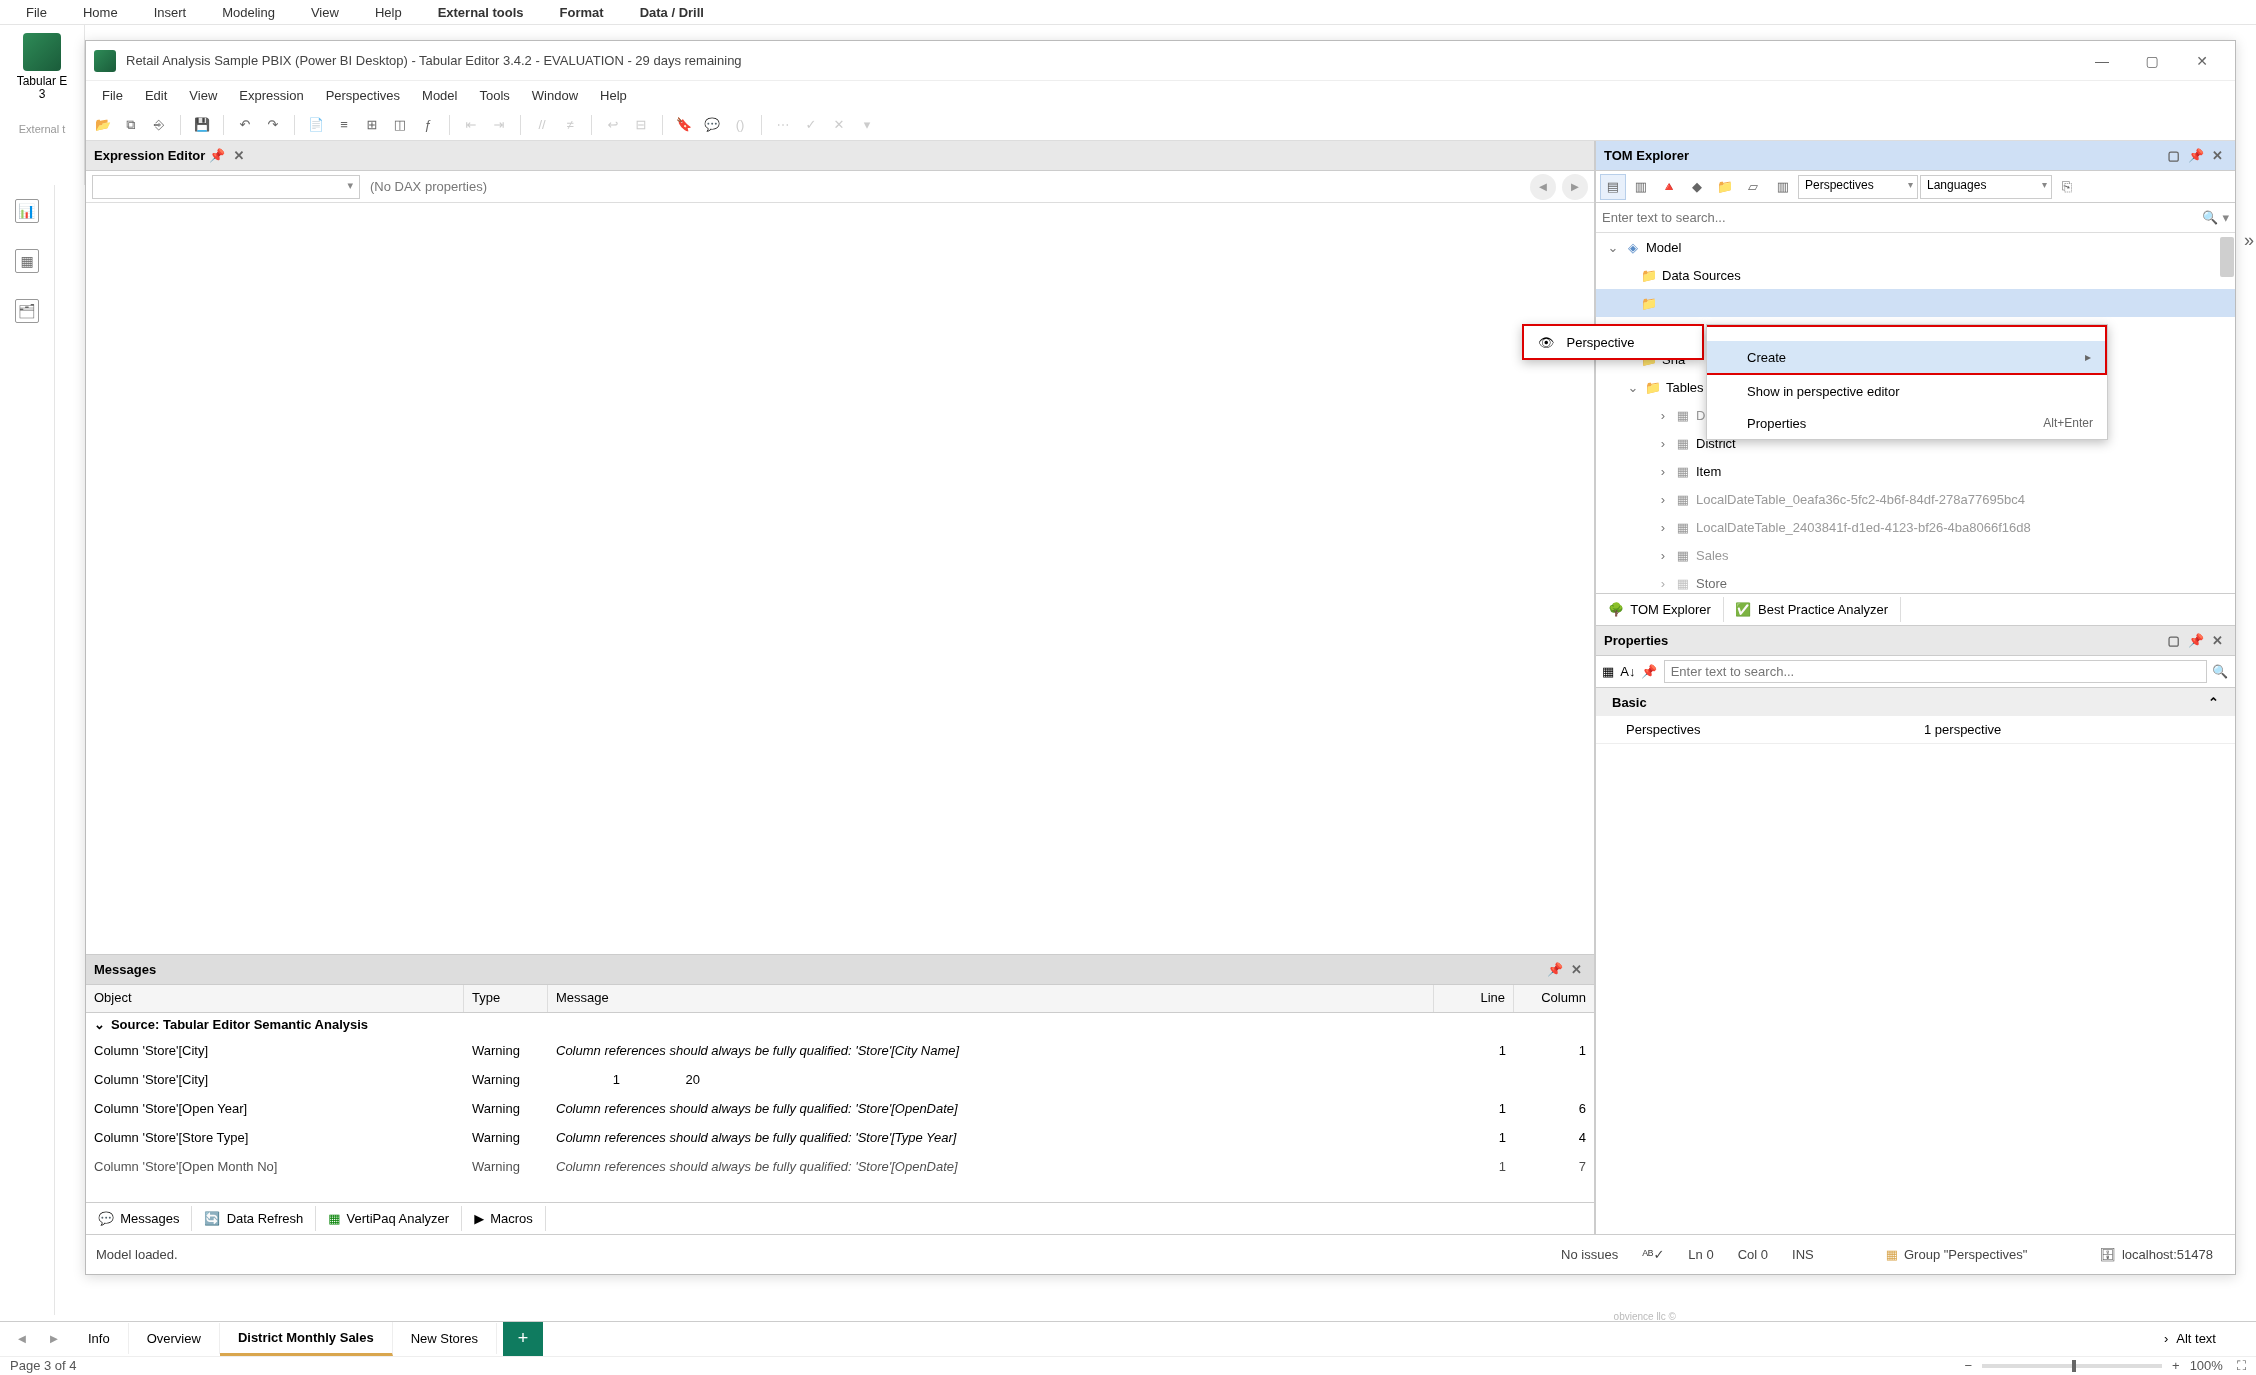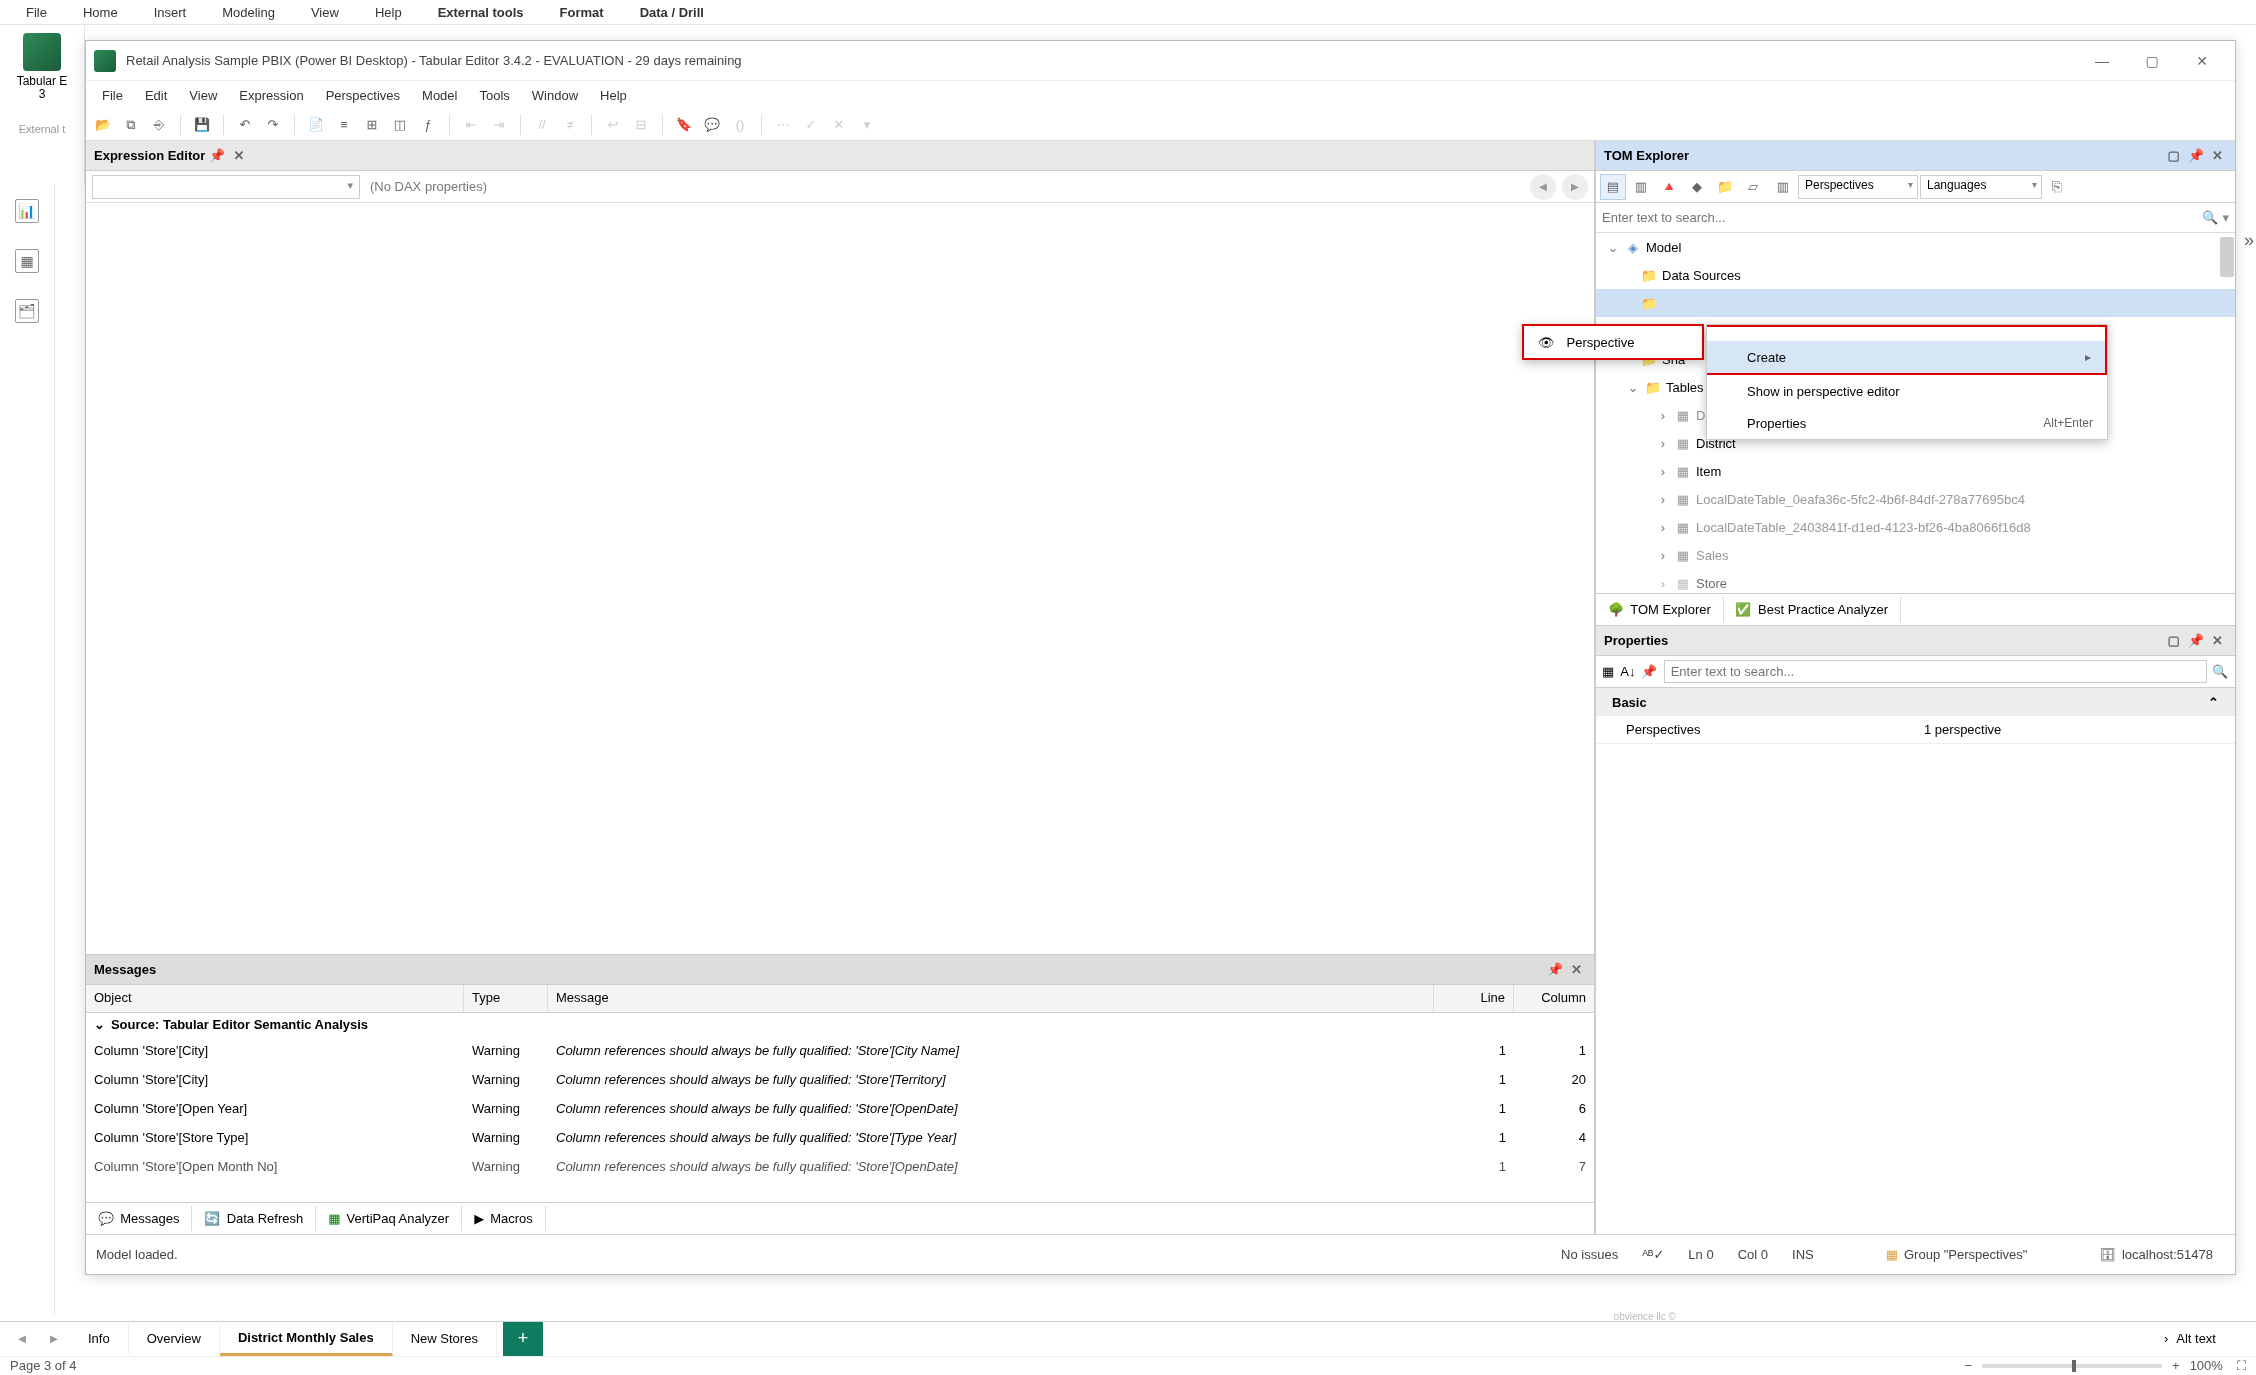--- a/index.html
+++ b/index.html
@@ -244,21 +244,20 @@
           <div class="msg-row">
               <div class="col-obj">Column 'Store'[City]</div>
               <div class="col-typ">Warning</div>
               <div class="col-msg">Column references should always be fully qualified: 'Store'[City Name]</div>
               <div class="col-lin">1</div>
               <div class="col-col">1</div>
             </div>
           <div class="msg-row">
               <div class="col-obj">Column 'Store'[City]</div>
               <div class="col-typ">Warning</div>
-              <div class="col-msg">Column references should always be fully qualified: 'Store'[Territory]</div>
               <div class="col-lin">1</div>
               <div class="col-col">20</div>
             </div>
           <div class="msg-row">
               <div class="col-obj">Column 'Store'[Open Year]</div>
               <div class="col-typ">Warning</div>
               <div class="col-msg">Column references should always be fully qualified: 'Store'[OpenDate]</div>
               <div class="col-lin">1</div>
               <div class="col-col">6</div>
             </div>
@@ -309,21 +308,21 @@
       <div class="tom-toolbar">
         <div class="tb active">▤</div>
         <div class="tb">▥</div>
         <div class="tb">🔺</div>
         <div class="tb">◆</div>
         <div class="tb">📁</div>
         <div class="tb">▱</div>
         <div class="sep"></div>
         <div class="tb">▥</div>
         <div class="pbox" style="width:120px">Perspectives</div>
-        <div class="pbox" style="width:122px">Languages</div>
+        <div class="pbox" style="width:132px">Languages</div>
         <div class="tb">⎘</div>
       </div>
       <div class="tom-search">
         <input placeholder="Enter text to search..." style="">
         <span style="color:#888">🔍</span>
         <span style="color:#888;margin-left:4px">▾</span>
       </div>
       <div class="tom-tree" style="height:360px;flex:none;position:relative">
         <div class="tree-row">
             <span class="exp">⌄</span>

